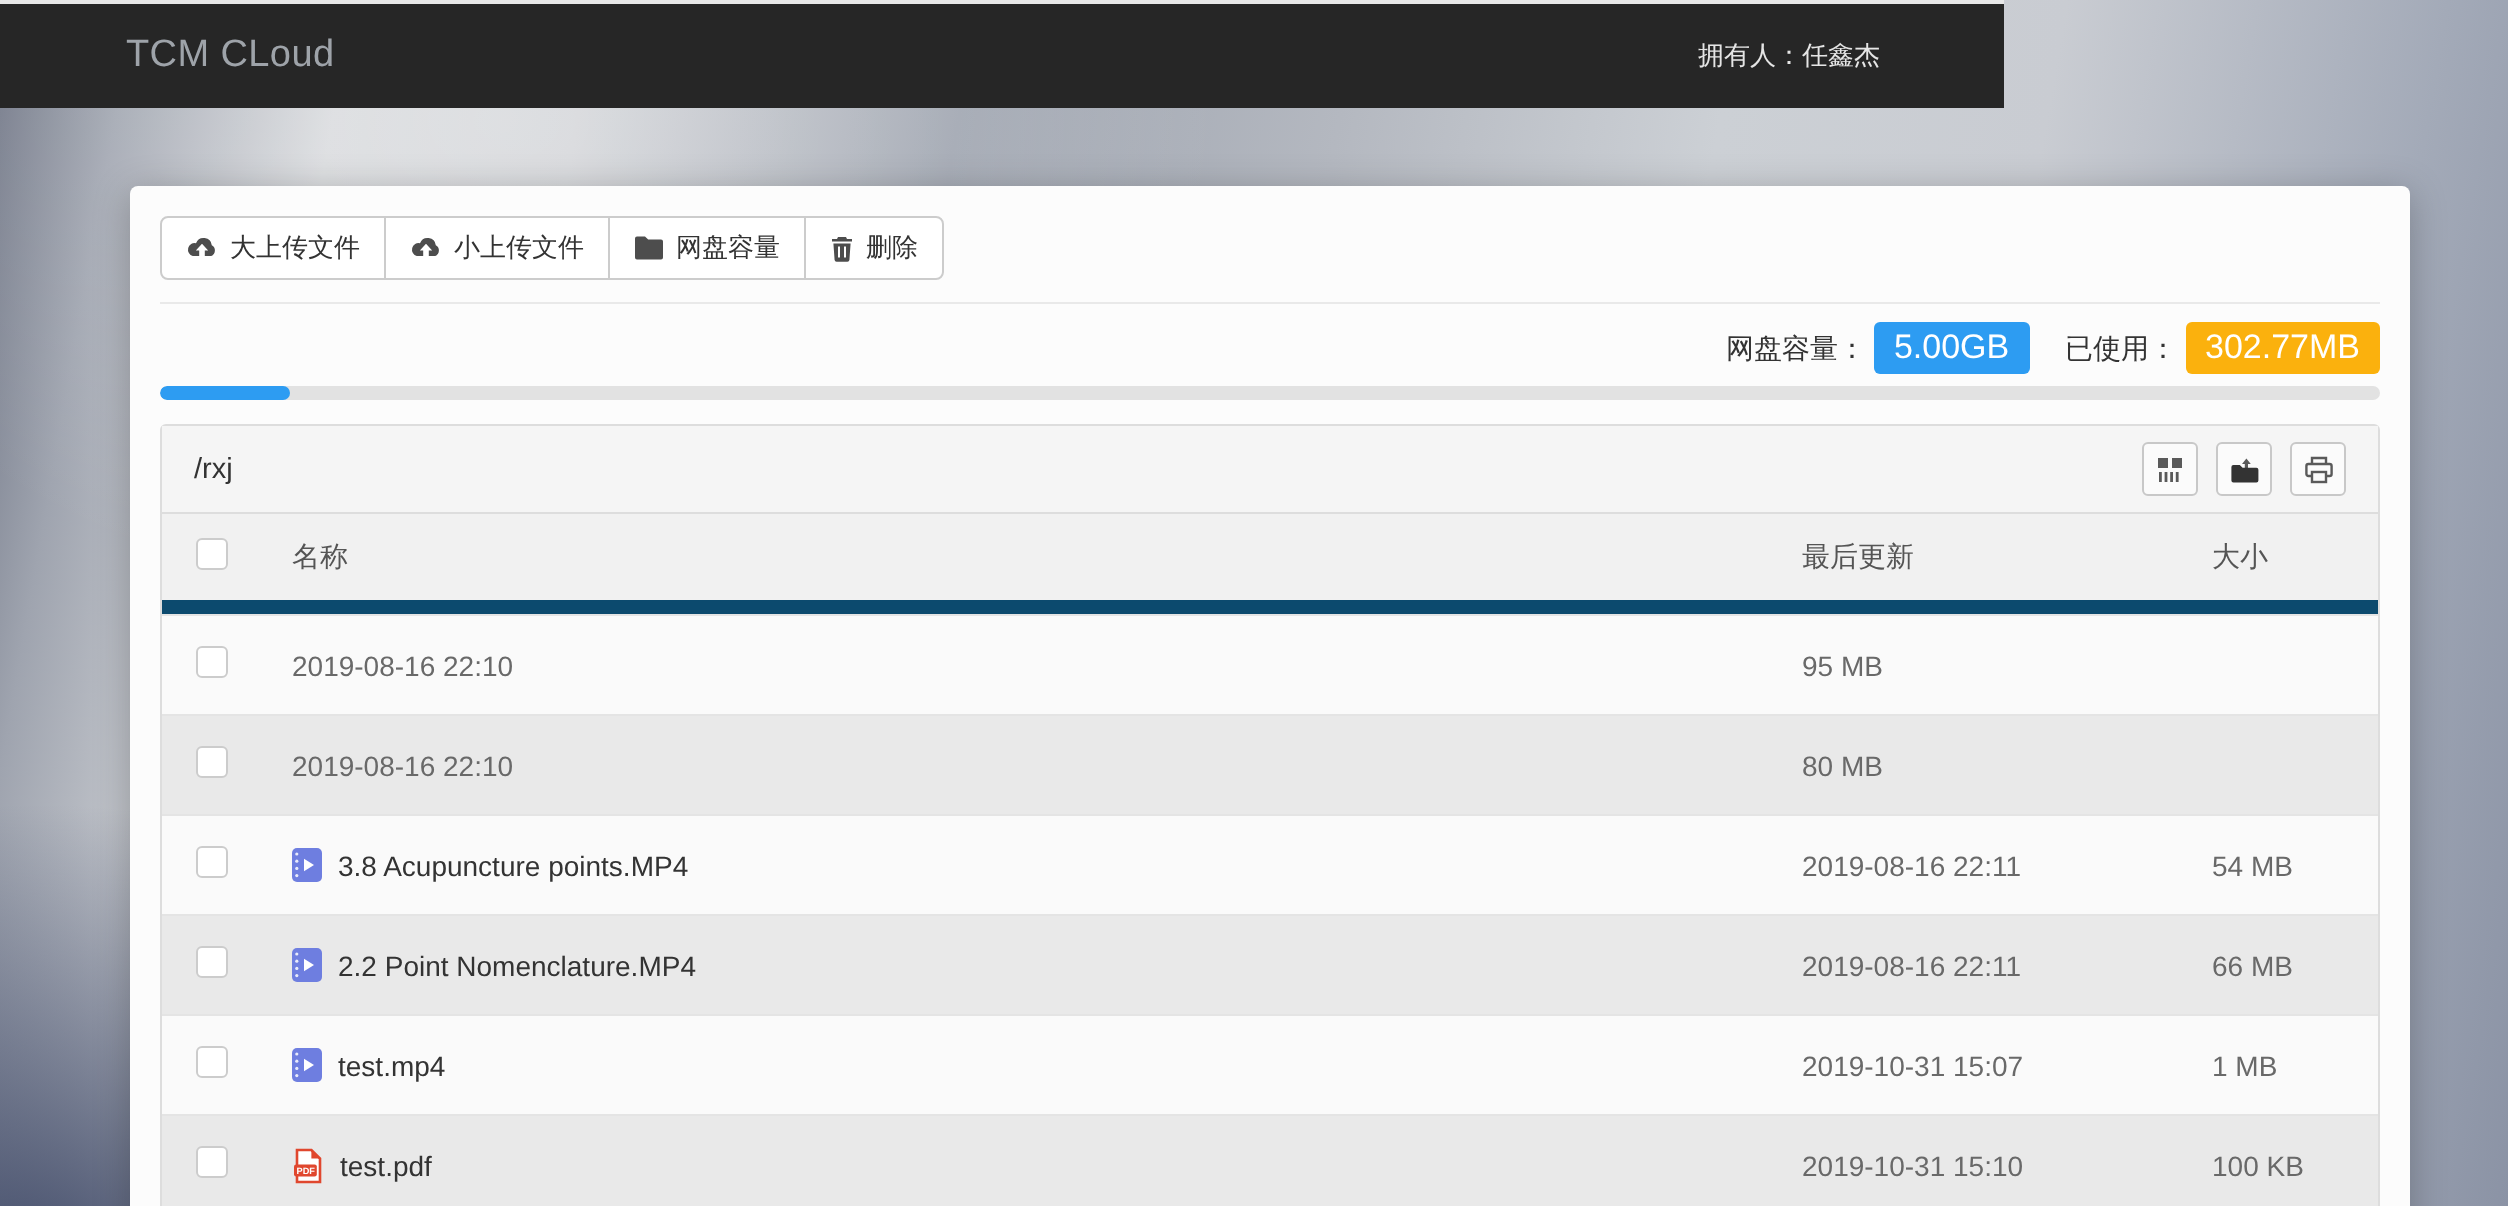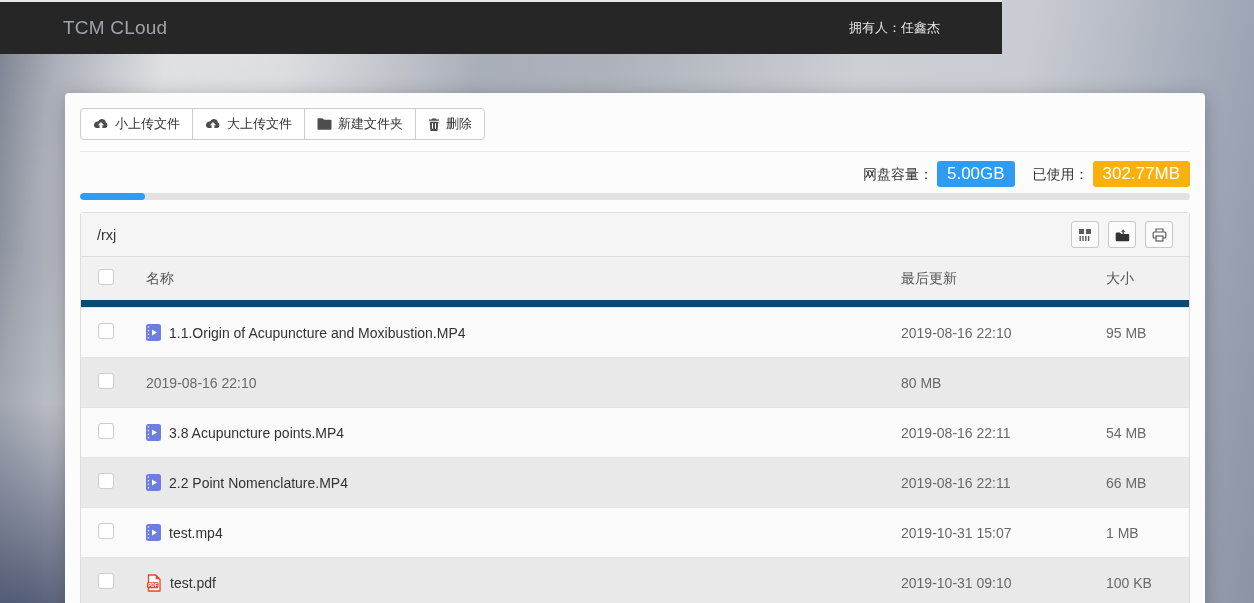--- a/index.html
+++ b/index.html
@@ -108,37 +108,37 @@
 
 <div class="panel">
 
   <div class="btn-group">
     <button class="btn">
       <span class="ficon">
         <svg width="16" height="12" viewBox="0 0 16 12">
             <path d="M12.9 4.6A4.1 4.1 0 0 0 5 3.6 3.3 3.3 0 0 0 3.4 10H6.6V7.2H4.9L8 3.9l3.1 3.3H9.4V10h3.2a3 3 0 0 0 .3-5.4z" fill="#4d4d4d"></path>
           </svg>
       </span>
-      <span>小上传文件</span>
+      <span>大上传文件</span>
     </button>
     <button class="btn">
       <span class="ficon">
         <svg width="16" height="12" viewBox="0 0 16 12">
             <path d="M12.9 4.6A4.1 4.1 0 0 0 5 3.6 3.3 3.3 0 0 0 3.4 10H6.6V7.2H4.9L8 3.9l3.1 3.3H9.4V10h3.2a3 3 0 0 0 .3-5.4z" fill="#4d4d4d"></path>
           </svg>
       </span>
-      <span>大上传文件</span>
+      <span>小上传文件</span>
     </button>
     <button class="btn">
       <span class="ficon">
         <svg width="15" height="12" viewBox="0 0 15 12">
             <path d="M.5 1.2A1 1 0 0 1 1.5.2h4l1.6 1.6h6.4a1 1 0 0 1 1 1v8a1 1 0 0 1-1 1H1.5a1 1 0 0 1-1-1z" fill="#4d4d4d"></path>
           </svg>
       </span>
-      <span>新建文件夹</span>
+      <span>网盘容量</span>
     </button>
     <button class="btn">
       <span class="ficon">
         <svg width="12" height="13" viewBox="0 0 12 13">
             <path d="M4 .5h4l.5 1H11v1.2H1V1.5h2.5zM1.7 3.7h8.6l-.6 8.3a1 1 0 0 1-1 .9H3.3a1 1 0 0 1-1-.9zM4 5.2v5.6h1V5.2zm3 0v5.6h1V5.2z" fill="#4d4d4d"></path>
           </svg>
       </span>
       <span>删除</span>
     </button>
   </div>
@@ -195,119 +195,104 @@
 
     <div class="trow thead">
       <span><span class="checkbox"></span></span>
       <span>名称</span>
       <span>最后更新</span>
       <span>大小</span>
     </div>
 
     <div class="trow odd">
       <span><span class="checkbox"></span></span>
+      <span class="cell-date">2019-08-16 22:10</span>
+      <span class="cell-size">95 MB</span>
+    </div>
+
+    <div class="trow even">
+      <span><span class="checkbox"></span></span>
+      <span class="cell-date">2019-08-16 22:10</span>
+      <span class="cell-size">80 MB</span>
+    </div>
+
+    <div class="trow odd">
+      <span><span class="checkbox"></span></span>
       <span class="cell-name">
         <span class="ficon">
           <svg width="15" height="17" viewBox="0 0 15 17">
               <rect width="15" height="17" rx="2.5" fill="#6e7ee0"></rect>
               <g fill="#fff" opacity=".85">
                 <circle cx="2.4" cy="3" r=".8"></circle>
                 <circle cx="2.4" cy="6.6" r=".8"></circle>
                 <circle cx="2.4" cy="10.2" r=".8"></circle>
                 <circle cx="2.4" cy="13.8" r=".8"></circle>
               </g>
               <path d="M6 5.4l5 3.1-5 3.1z" fill="#fff"></path>
             </svg>
         </span>
-        <span>1.1.Origin of Acupuncture and Moxibustion.MP4</span>
-      </span>
-      <span class="cell-date">2019-08-16 22:10</span>
-      <span class="cell-size">95 MB</span>
+        <span>3.8 Acupuncture points.MP4</span>
+      </span>
+      <span class="cell-date">2019-08-16 22:11</span>
+      <span class="cell-size">54 MB</span>
     </div>
 
     <div class="trow even">
-      <span><span class="checkbox"></span></span>
-      <span class="cell-date">2019-08-16 22:10</span>
-      <span class="cell-size">80 MB</span>
-    </div>
-
-    <div class="trow odd">
       <span><span class="checkbox"></span></span>
       <span class="cell-name">
         <span class="ficon">
           <svg width="15" height="17" viewBox="0 0 15 17">
               <rect width="15" height="17" rx="2.5" fill="#6e7ee0"></rect>
               <g fill="#fff" opacity=".85">
                 <circle cx="2.4" cy="3" r=".8"></circle>
                 <circle cx="2.4" cy="6.6" r=".8"></circle>
                 <circle cx="2.4" cy="10.2" r=".8"></circle>
                 <circle cx="2.4" cy="13.8" r=".8"></circle>
               </g>
               <path d="M6 5.4l5 3.1-5 3.1z" fill="#fff"></path>
             </svg>
         </span>
-        <span>3.8 Acupuncture points.MP4</span>
+        <span>2.2 Point Nomenclature.MP4</span>
       </span>
       <span class="cell-date">2019-08-16 22:11</span>
-      <span class="cell-size">54 MB</span>
-    </div>
-
-    <div class="trow even">
+      <span class="cell-size">66 MB</span>
+    </div>
+
+    <div class="trow odd">
       <span><span class="checkbox"></span></span>
       <span class="cell-name">
         <span class="ficon">
           <svg width="15" height="17" viewBox="0 0 15 17">
               <rect width="15" height="17" rx="2.5" fill="#6e7ee0"></rect>
               <g fill="#fff" opacity=".85">
                 <circle cx="2.4" cy="3" r=".8"></circle>
                 <circle cx="2.4" cy="6.6" r=".8"></circle>
                 <circle cx="2.4" cy="10.2" r=".8"></circle>
                 <circle cx="2.4" cy="13.8" r=".8"></circle>
               </g>
               <path d="M6 5.4l5 3.1-5 3.1z" fill="#fff"></path>
             </svg>
         </span>
-        <span>2.2 Point Nomenclature.MP4</span>
-      </span>
-      <span class="cell-date">2019-08-16 22:11</span>
-      <span class="cell-size">66 MB</span>
-    </div>
-
-    <div class="trow odd">
-      <span><span class="checkbox"></span></span>
-      <span class="cell-name">
-        <span class="ficon">
-          <svg width="15" height="17" viewBox="0 0 15 17">
-              <rect width="15" height="17" rx="2.5" fill="#6e7ee0"></rect>
-              <g fill="#fff" opacity=".85">
-                <circle cx="2.4" cy="3" r=".8"></circle>
-                <circle cx="2.4" cy="6.6" r=".8"></circle>
-                <circle cx="2.4" cy="10.2" r=".8"></circle>
-                <circle cx="2.4" cy="13.8" r=".8"></circle>
-              </g>
-              <path d="M6 5.4l5 3.1-5 3.1z" fill="#fff"></path>
-            </svg>
-        </span>
         <span>test.mp4</span>
       </span>
       <span class="cell-date">2019-10-31 15:07</span>
       <span class="cell-size">1 MB</span>
     </div>
 
     <div class="trow even">
       <span><span class="checkbox"></span></span>
       <span class="cell-name">
         <span class="ficon">
           <svg width="16" height="18" viewBox="0 0 16 18">
               <path d="M2.5 1h7.2L14 5.3V17H2.5z" fill="#fff" stroke="#e0472e" stroke-width="1.3"></path>
               <path d="M9.7 1 14 5.3H9.7z" fill="#e0472e"></path>
               <rect x="1" y="8.2" width="11.4" height="6" rx="1.1" fill="#e0472e"></rect>
               <text x="2.3" y="12.9" font-size="4.6" font-weight="bold" fill="#fff" font-family="Liberation Sans, sans-serif">PDF</text>
             </svg>
         </span>
         <span>test.pdf</span>
       </span>
-      <span class="cell-date">2019-10-31 09:10</span>
+      <span class="cell-date">2019-10-31 15:10</span>
       <span class="cell-size">100 KB</span>
     </div>
 
   </div>
 </div>
 
 </body></html>

